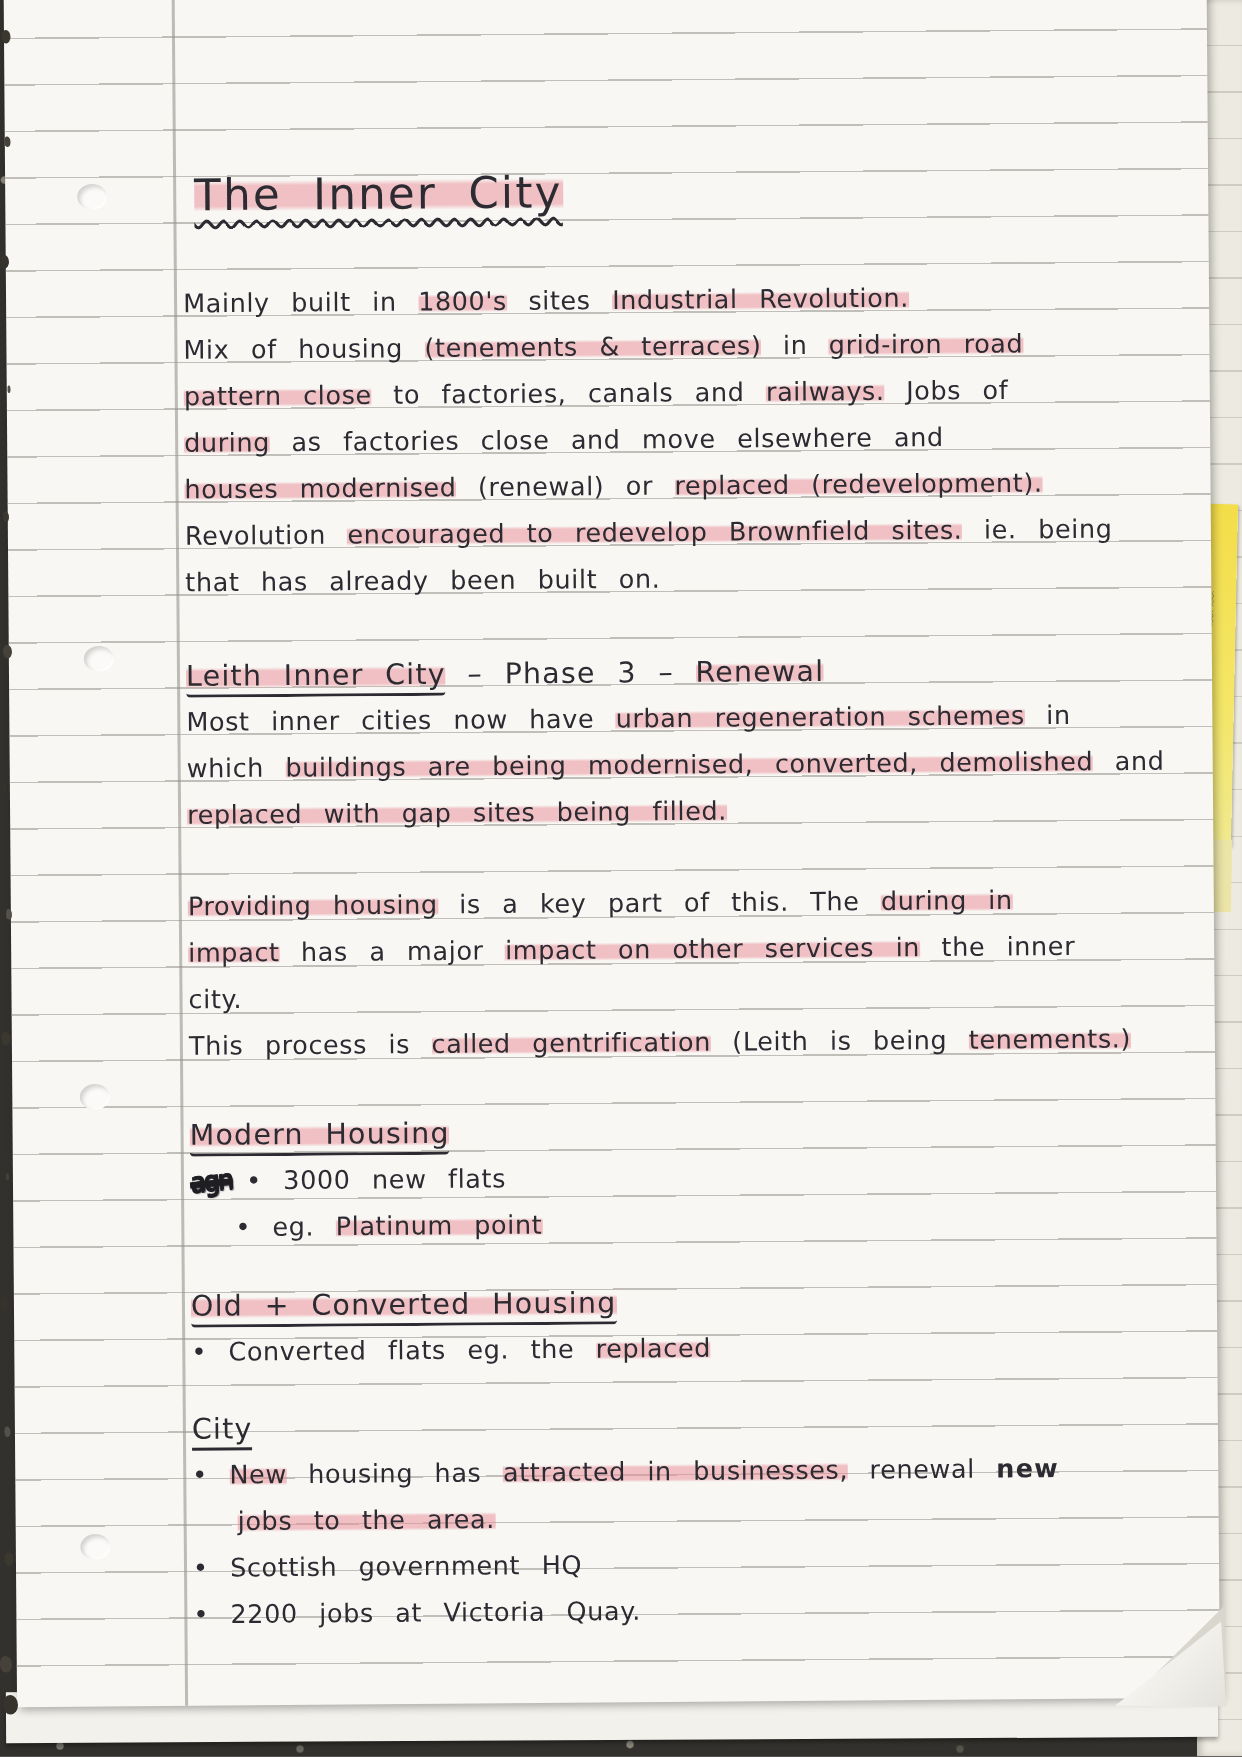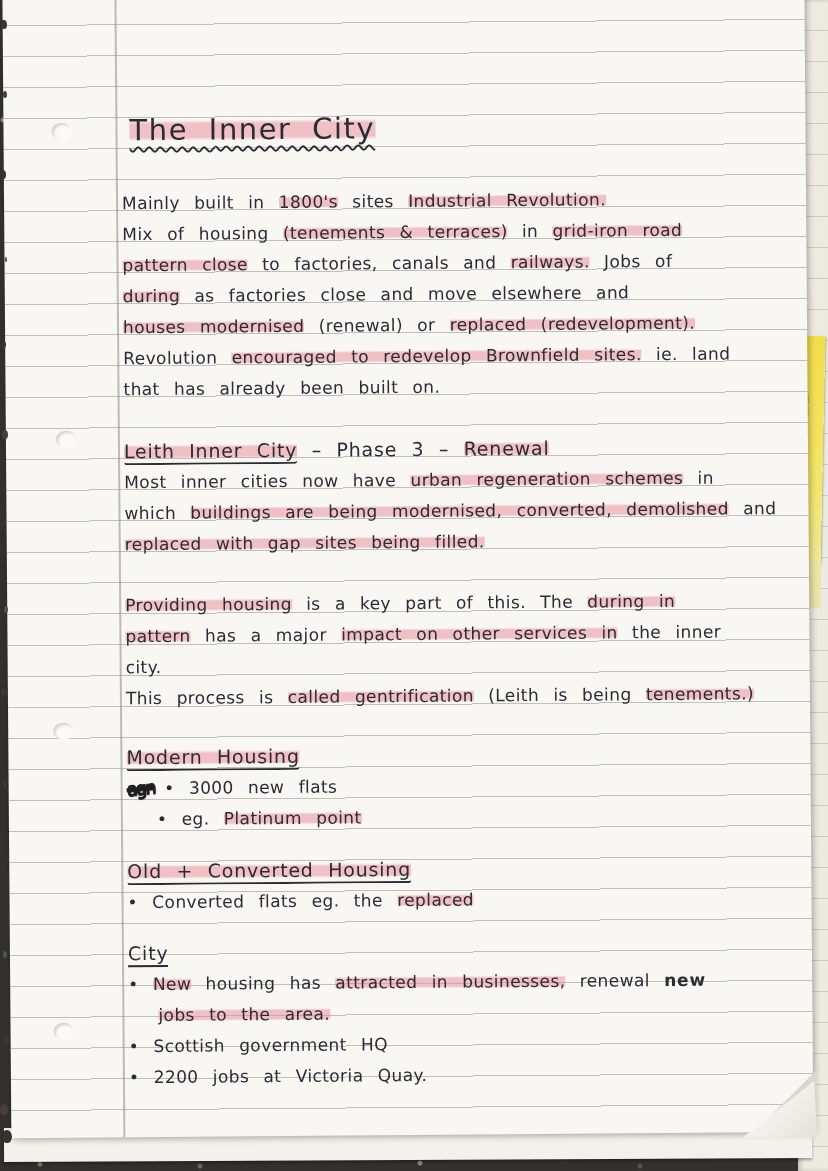--- a/index.html
+++ b/index.html
@@ -105,32 +105,32 @@
     <div class="content">
         <div class="section sec-0">
           <div class="nline title"><span class="hl wavy">The Inner City</span></div>
         </div>
         <div class="section sec-1">
           <div class="nline"><span>Mainly built in </span><span class="hl">1800's</span><span> sites </span><span class="hl">Industrial Revolution.</span></div>
           <div class="nline"><span>Mix of housing </span><span class="hl">(tenements &amp; terraces)</span><span> in </span><span class="hl">grid-iron road</span></div>
           <div class="nline"><span class="hl">pattern close</span><span> to factories, canals and </span><span class="hl">railways.</span><span> Jobs of</span></div>
           <div class="nline"><span class="hl">during</span><span> as factories close and move elsewhere and</span></div>
           <div class="nline"><span class="hl">houses modernised</span><span> (renewal) or </span><span class="hl">replaced (redevelopment).</span></div>
-          <div class="nline"><span>Revolution </span><span class="hl">encouraged to redevelop Brownfield sites.</span><span> ie. land</span></div>
+          <div class="nline"><span>Revolution </span><span class="hl">encouraged to redevelop Brownfield sites.</span><span> ie. being</span></div>
           <div class="nline"><span>that has already been built on.</span></div>
         </div>
         <div class="section sec-2">
           <div class="nline heading"><span class="hl ul">Leith Inner City</span><span> – Phase 3 – </span><span class="hl">Renewal</span></div>
           <div class="nline"><span>Most inner cities now have </span><span class="hl">urban regeneration schemes</span><span> in</span></div>
           <div class="nline"><span>which </span><span class="hl">buildings are being modernised, converted, demolished</span><span> and</span></div>
           <div class="nline"><span class="hl">replaced with gap sites being filled.</span></div>
         </div>
         <div class="section sec-3">
           <div class="nline"><span class="hl">Providing housing</span><span> is a key part of this. The </span><span class="hl">during in</span></div>
-          <div class="nline"><span class="hl">pattern</span><span> has a major </span><span class="hl">impact on other services in</span><span> the inner</span></div>
+          <div class="nline"><span class="hl">impact</span><span> has a major </span><span class="hl">impact on other services in</span><span> the inner</span></div>
           <div class="nline"><span>city.</span></div>
           <div class="nline"><span>This process is </span><span class="hl">called gentrification</span><span> (Leith is being </span><span class="hl">tenements.)</span></div>
         </div>
         <div class="section sec-4">
           <div class="nline heading"><span class="hl ul">Modern Housing</span></div>
           <div class="nline"><span class="scribble">agn</span><span>• 3000 new flats</span></div>
           <div class="nline ind"><span>• eg. </span><span class="hl">Platinum point</span></div>
         </div>
         <div class="section sec-5">
           <div class="nline heading"><span class="hl ul">Old + Converted Housing</span></div>

